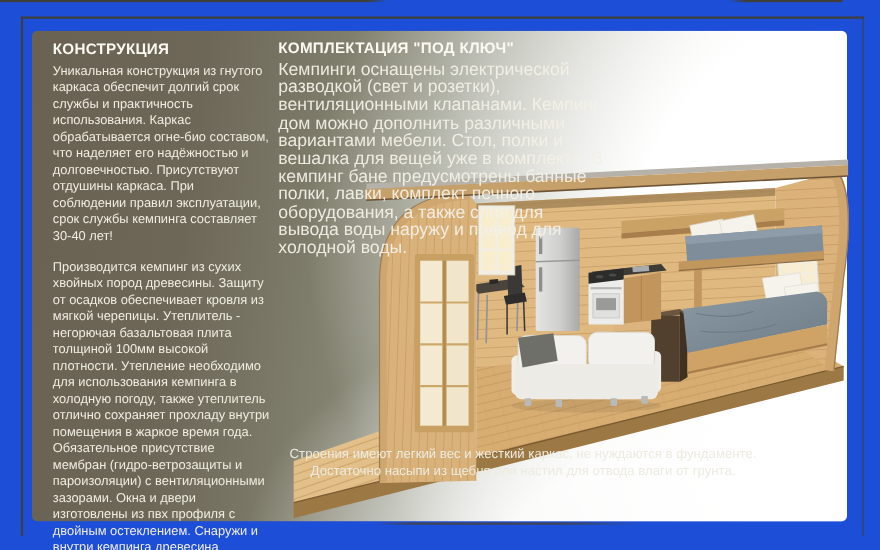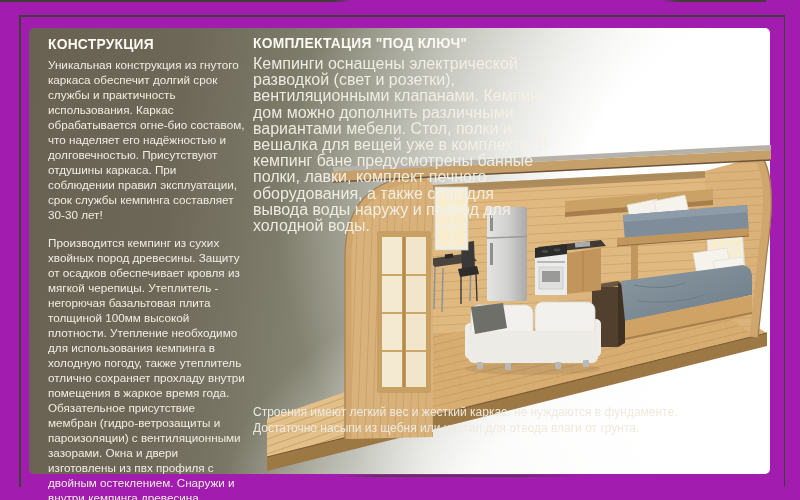--- a/index.html
+++ b/index.html
@@ -1,17 +1,17 @@
 <!DOCTYPE html>
 <html><head>
 <meta charset="utf-8">
 <style>
   html,body{margin:0;padding:0;background:#ffffff;}
   .page{
-    position:relative;width:800px;height:500px;background:#a21caf;overflow:hidden;
+    position:relative;width:800px;height:500px;background:#1d4ed8;overflow:hidden;
     font-family:"Liberation Sans", sans-serif;
   }
   
   .frame-line{position:absolute;background:#3f3f37;}
   .frame-top{left:19px;top:15px;width:766px;height:1.5px;}
   .frame-left{left:19px;top:15px;width:1.5px;height:472px;}
   .frame-right{left:783.5px;top:15px;width:1.5px;height:472px;}
   .frame-bottom{
     left:19px;top:485.5px;width:766px;height:1.5px;background:none;
     background-image:linear-gradient(to right,#3f3f37 0%,#3f3f37 43.5%,rgba(63,63,55,0) 46%,rgba(63,63,55,0) 86.5%,#3f3f37 88.5%,#3f3f37 100%);
@@ -30,21 +30,21 @@
   }
   
   .txt{position:absolute;color:#f2efe5;}
   .txt h3{margin:0 0 5px 0;font-size:13.8px;font-weight:700;letter-spacing:.25px;color:#fbf9f2;}
   .txt p{margin:0;}
   .col-construction{left:48px;top:37px;width:197px;}
   .col-construction p{font-size:11.7px;line-height:15px;margin-bottom:13px;color:#f0ede1;}
   .col-package{left:253px;top:36px;width:296px;}
   .col-package p{font-size:16px;line-height:16.2px;color:rgba(243,240,230,.95);}
   .col-foundation{left:253px;top:404px;width:445px;}
-  .col-foundation p{font-size:12px;line-height:16px;color:#edebdf;}
+  .col-foundation p{font-size:12px;line-height:16px;color:#edebdf;text-align:center;}
   
   .house{position:absolute;left:265px;top:85px;width:530px;height:395px;}
 </style>
 </head>
 <body>
 
 <div class="page">
 
   <div class="panel"></div>
   <div class="panel-bottom-shadow"></div>
@@ -242,21 +242,21 @@
       <path d="M206,222 L238,218 L242,243 L210,249 Z" fill="#6f6f69"></path>
       <rect x="212" y="277" width="6" height="7" rx="1" fill="#b9b9b7"></rect>
       <rect x="240" y="278" width="6" height="7" rx="1" fill="#b9b9b7"></rect>
       <rect x="290" y="277" width="6" height="7" rx="1" fill="#b9b9b7"></rect>
       <rect x="318" y="275" width="6" height="7" rx="1" fill="#b9b9b7"></rect>
     </g>
   </svg>
 
   <div class="txt col-construction">
     <h3>КОНСТРУКЦИЯ</h3>
-    <p>Уникальная конструкция из гнутого каркаса обеспечит долгий срок службы и практичность использования. Каркас обрабатывается огне-био составом, что наделяет его надёжностью и долговечностью. Присутствуют отдушины каркаса. При соблюдении правил эксплуатации, срок службы кемпинга составляет 30-30 лет!</p>
+    <p>Уникальная конструкция из гнутого каркаса обеспечит долгий срок службы и практичность использования. Каркас обрабатывается огне-био составом, что наделяет его надёжностью и долговечностью. Присутствуют отдушины каркаса. При соблюдении правил эксплуатации, срок службы кемпинга составляет 30-40 лет!</p>
     <p>Производится кемпинг из сухих хвойных пород древесины. Защиту от осадков обеспечивает кровля из мягкой черепицы. Утеплитель - негорючая базальтовая плита толщиной 100мм высокой плотности. Утепление необходимо для использования кемпинга в холодную погоду, также утеплитель отлично сохраняет прохладу внутри помещения в жаркое время года. Обязательное присутствие мембран (гидро-ветрозащиты и пароизоляции) с вентиляционными зазорами. Окна и двери изготовлены из пвх профиля с двойным остеклением. Снаружи и внутри кемпинга древесина обработана экологичными защитными материалами.</p>
   </div>
 
   <div class="txt col-package">
     <h3>КОМПЛЕКТАЦИЯ "ПОД КЛЮЧ"</h3>
     <p>Кемпинги оснащены электрической разводкой (свет и розетки), вентиляционными клапанами. Кемпинг дом можно дополнить различными вариантами мебели. Стол, полки и вешалка для вещей уже в комплекте. В кемпинг бане предусмотрены банные полки, лавки, комплект печного оборудования, а также слив для вывода воды наружу и подвод для холодной воды.</p>
   </div>
 
   <div class="txt col-foundation">
     <p>Строения имеют легкий вес и жесткий каркас, не нуждаются в фундаменте. Достаточно насыпи из щебня или настил для отвода влаги от грунта.</p>

